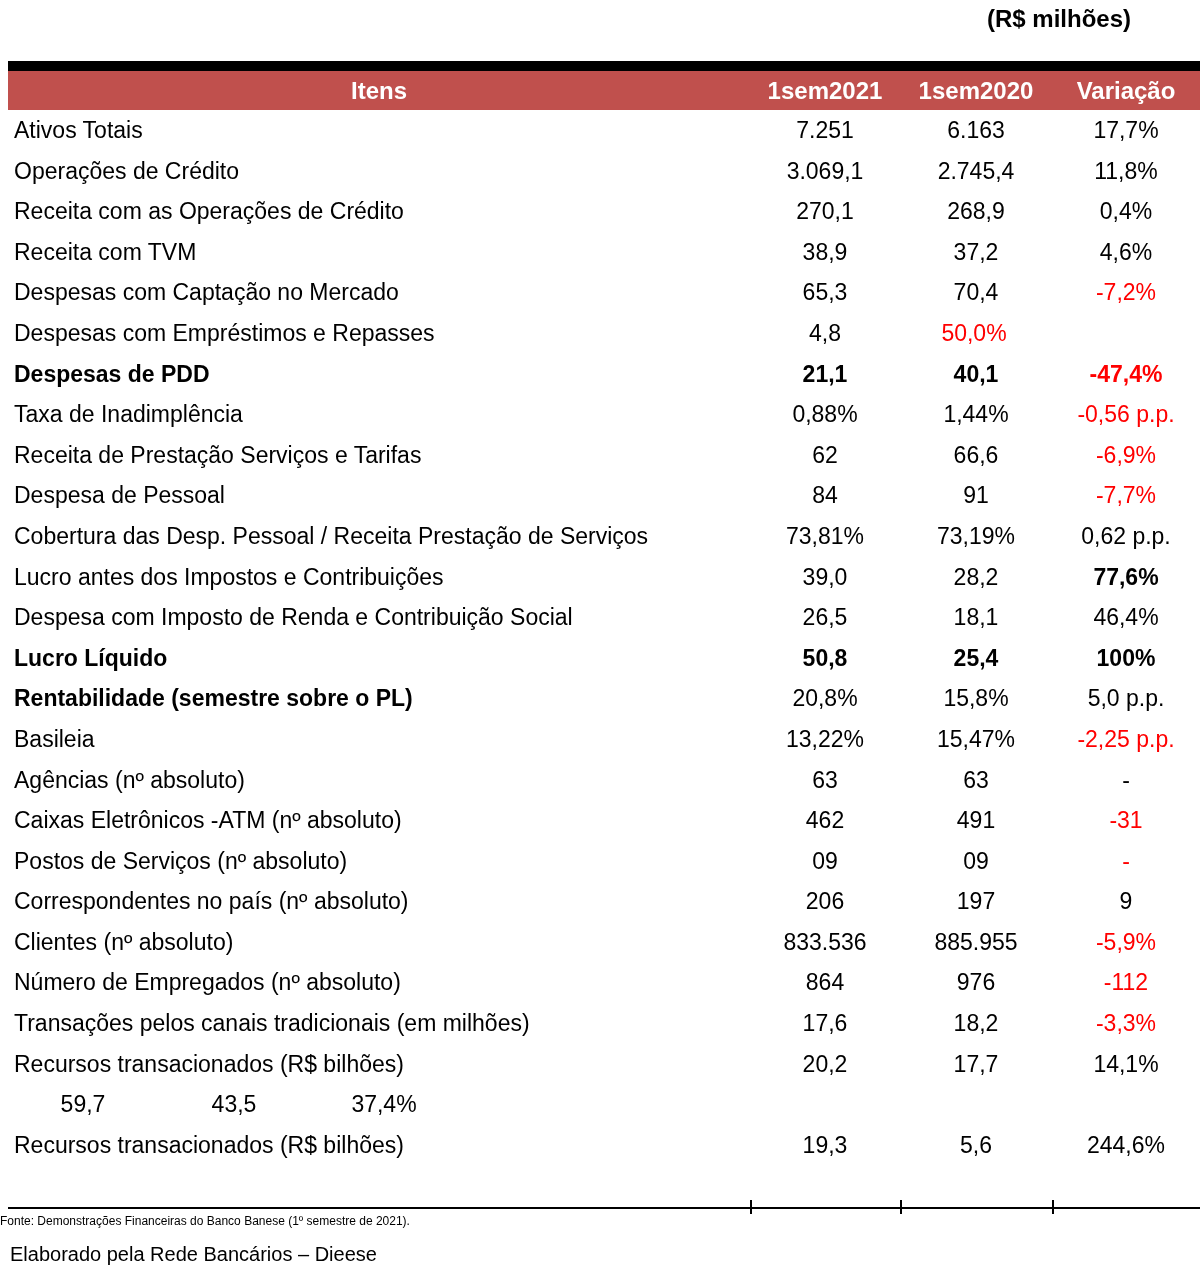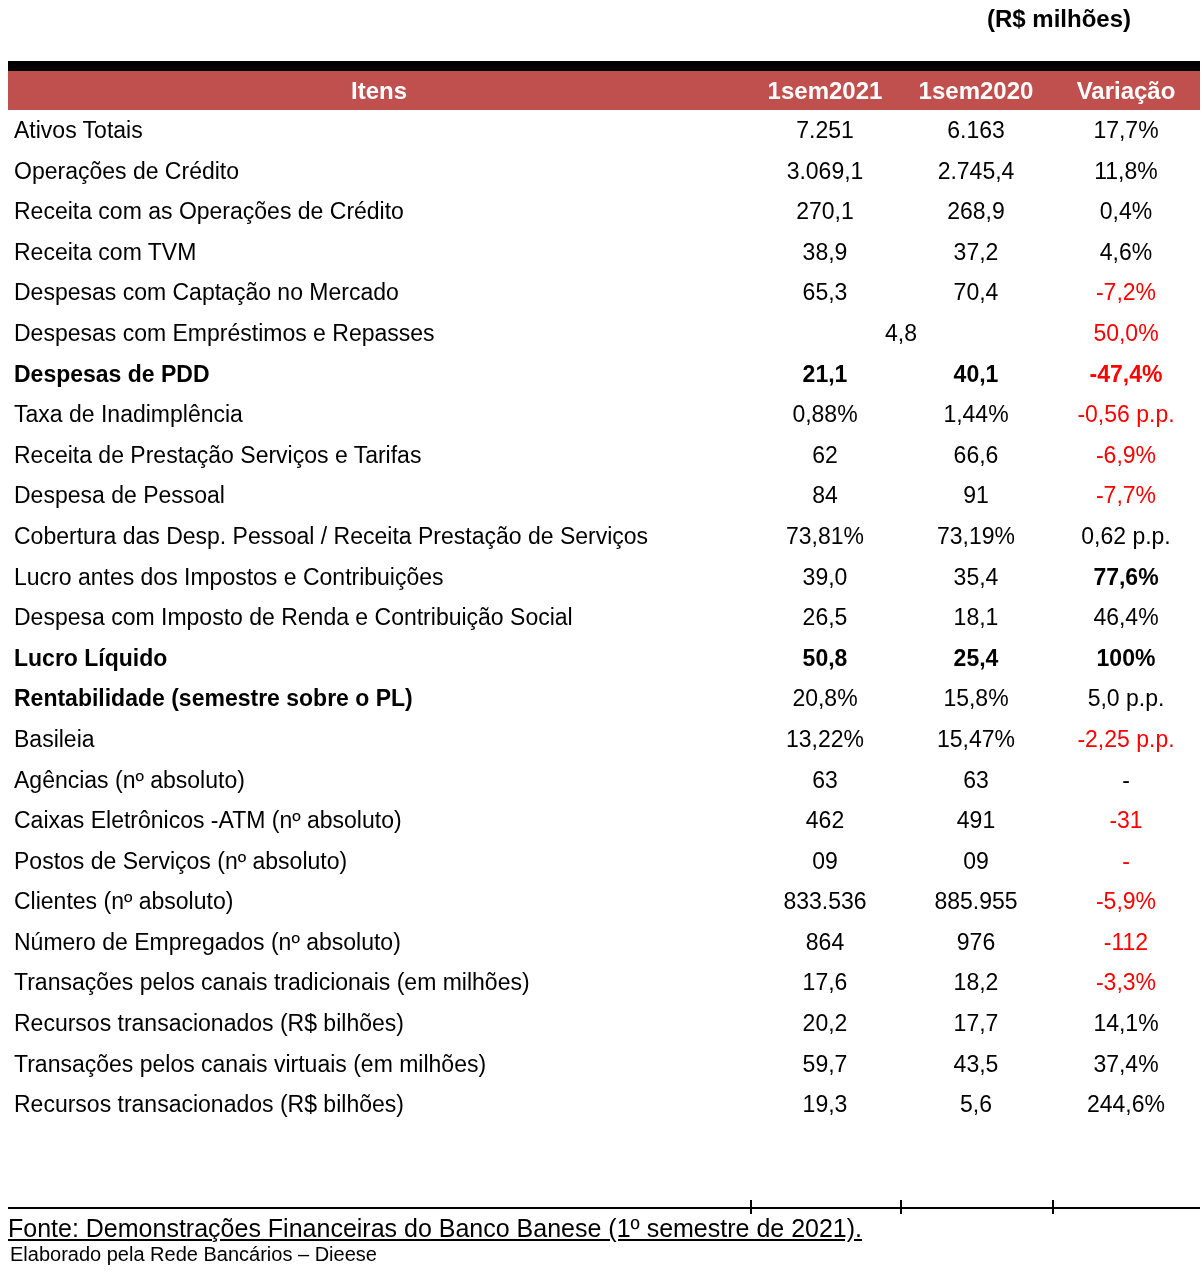--- a/index.html
+++ b/index.html
@@ -33,43 +33,42 @@
     color:var(--header-text);
     font-weight:bold;font-size:24px;
     height:39px;line-height:39px;
   }
   .tbody{display:block;}
   .row{
     display:flex;
     height:40.6px;line-height:40.6px;
     font-size:23px;
     white-space:nowrap;
-    justify-content:space-between;
   }
   .col-item{width:742px;box-sizing:border-box;padding-left:6px;text-align:left;overflow:hidden;}
   .thead .col-item{text-align:center;padding-left:0;}
   .col-a{width:150px;text-align:center;}
   .col-b{width:152px;text-align:center;}
   .col-c{width:148px;text-align:center;}
   .bold{font-weight:bold;}
   .neg{color:var(--neg);}
   .bottom-rule{
     position:absolute;left:8px;top:1207px;width:1192px;height:2px;
     background:var(--rule);
   }
   .tick{
     position:absolute;top:1200px;width:2px;height:14px;
     background:var(--rule);
   }
   .tick-1{left:750px;}
   .tick-2{left:900px;}
   .tick-3{left:1052px;}
   .footer-source{
-    position:absolute;left:8px;top:1214px;
-    font-size:25px;white-space:nowrap;text-decoration:underline;
+    position:absolute;left:0;top:1214px;
+    font-size:12px;white-space:nowrap;
   }
   .footer-credit{
     position:absolute;left:10px;top:1243px;
     font-size:20px;white-space:nowrap;
   }
 </style>
 </head>
 <body>
 
 <div class="unit-label">(R$ milhões)</div>
@@ -143,21 +142,21 @@
       </div>
       <div class="row">
         <div class="col-item">Cobertura das Desp. Pessoal / Receita Prestação de Serviços</div>
         <div class="col-a">73,81%</div>
         <div class="col-b">73,19%</div>
         <div class="col-c">0,62 p.p.</div>
       </div>
       <div class="row">
         <div class="col-item">Lucro antes dos Impostos e Contribuições</div>
         <div class="col-a">39,0</div>
-        <div class="col-b">35,4</div>
+        <div class="col-b">28,2</div>
         <div class="col-c bold">77,6%</div>
       </div>
       <div class="row">
         <div class="col-item">Despesa com Imposto de Renda e Contribuição Social</div>
         <div class="col-a">26,5</div>
         <div class="col-b">18,1</div>
         <div class="col-c">46,4%</div>
       </div>
       <div class="row">
         <div class="col-item bold">Lucro Líquido</div>
@@ -189,20 +188,26 @@
         <div class="col-b">491</div>
         <div class="col-c neg">-31</div>
       </div>
       <div class="row">
         <div class="col-item">Postos de Serviços (nº absoluto)</div>
         <div class="col-a">09</div>
         <div class="col-b">09</div>
         <div class="col-c neg">-</div>
       </div>
       <div class="row">
+        <div class="col-item">Correspondentes no país (nº absoluto)</div>
+        <div class="col-a">206</div>
+        <div class="col-b">197</div>
+        <div class="col-c">9</div>
+      </div>
+      <div class="row">
         <div class="col-item">Clientes (nº absoluto)</div>
         <div class="col-a">833.536</div>
         <div class="col-b">885.955</div>
         <div class="col-c neg">-5,9%</div>
       </div>
       <div class="row">
         <div class="col-item">Número de Empregados (nº absoluto)</div>
         <div class="col-a">864</div>
         <div class="col-b">976</div>
         <div class="col-c neg">-112</div>
@@ -213,21 +218,20 @@
         <div class="col-b">18,2</div>
         <div class="col-c neg">-3,3%</div>
       </div>
       <div class="row">
         <div class="col-item">Recursos transacionados (R$ bilhões)</div>
         <div class="col-a">20,2</div>
         <div class="col-b">17,7</div>
         <div class="col-c">14,1%</div>
       </div>
       <div class="row">
-        <div class="col-item">Transações pelos canais virtuais (em milhões)</div>
         <div class="col-a">59,7</div>
         <div class="col-b">43,5</div>
         <div class="col-c">37,4%</div>
       </div>
       <div class="row">
         <div class="col-item">Recursos transacionados (R$ bilhões)</div>
         <div class="col-a">19,3</div>
         <div class="col-b">5,6</div>
         <div class="col-c">244,6%</div>
       </div>

